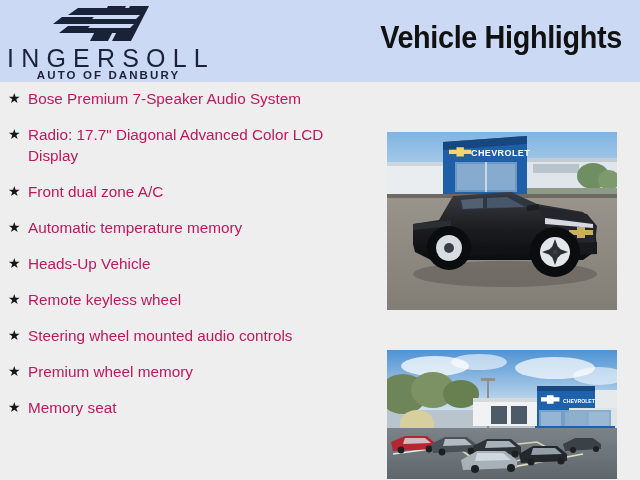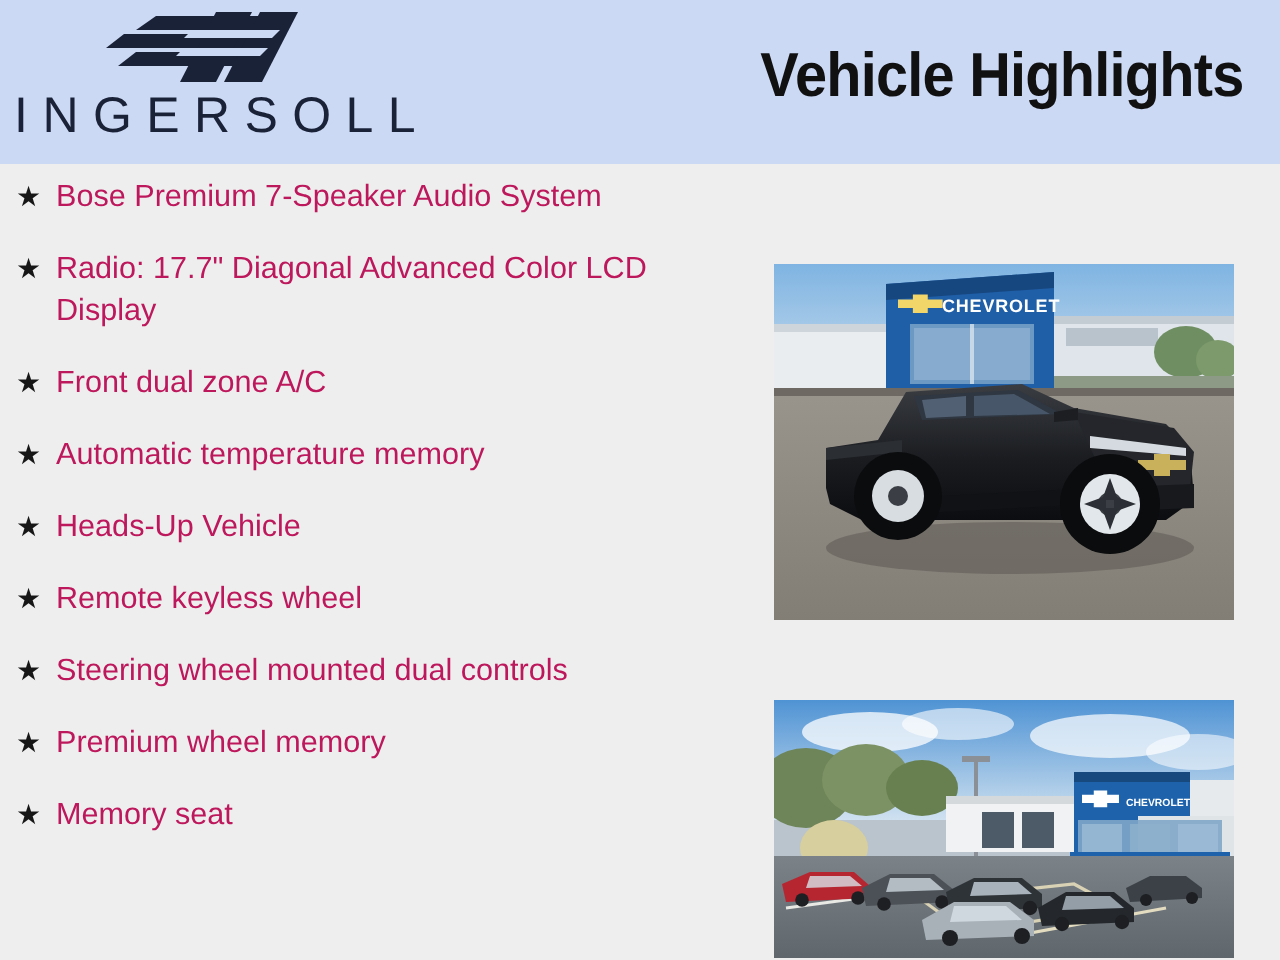--- a/index.html
+++ b/index.html
@@ -156,20 +156,21 @@
           </g>
           <g fill="#ccd9f5">
             <path d="M48 10 L92 10 L88 14 L44 14 Z"></path>
             <path d="M44 19 L86 19 L82 23 L40 23 Z"></path>
           </g>
         </svg>
       </div>
 
       <div class="brand-name">INGERSOLL</div>
 
+      <div class="brand-sub">AUTO OF DANBURY</div>
     </div>
 
     <div class="slide-title">Vehicle Highlights</div>
   </div>
 
   <div class="features">
 
     <div class="feature-row">
       <span class="feature-bullet">★</span>
       <span class="feature-text">Bose Premium 7-Speaker Audio System</span>
@@ -195,21 +196,21 @@
       <span class="feature-text">Heads-Up Vehicle</span>
     </div>
 
     <div class="feature-row">
       <span class="feature-bullet">★</span>
       <span class="feature-text">Remote keyless wheel</span>
     </div>
 
     <div class="feature-row">
       <span class="feature-bullet">★</span>
-      <span class="feature-text">Steering wheel mounted dual controls</span>
+      <span class="feature-text">Steering wheel mounted audio controls</span>
     </div>
 
     <div class="feature-row">
       <span class="feature-bullet">★</span>
       <span class="feature-text">Premium wheel memory</span>
     </div>
 
     <div class="feature-row">
       <span class="feature-bullet">★</span>
       <span class="feature-text">Memory seat</span>

